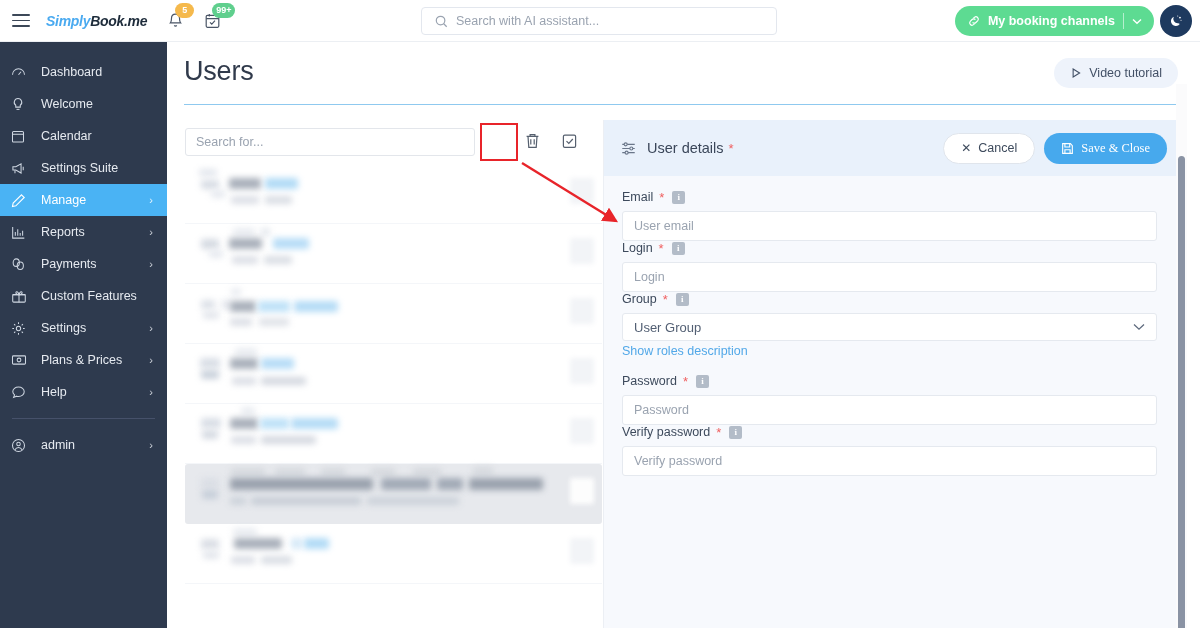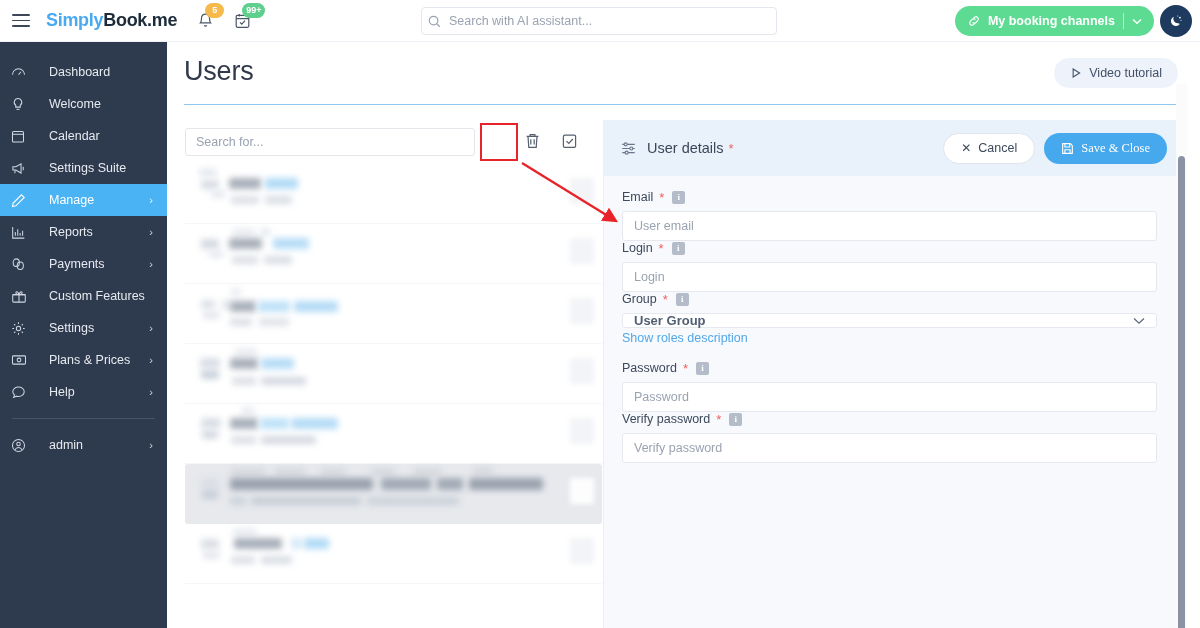--- a/index.html
+++ b/index.html
@@ -16,41 +16,41 @@
     position: absolute; top: 0; left: 0; width: 1200px; height: 42px;
     background: #ffffff; border-bottom: 1px solid #eceff3;
     display: flex; align-items: center; z-index: 30;
   }
   .hamburger { width: 18px; height: 13px; margin-left: 12px; position: relative; cursor: pointer; }
   .hamburger i { position: absolute; left: 0; width: 18px; height: 1.6px; background: #3c4858; border-radius: 1px; }
   .hamburger i:nth-child(1){ top: 0; }
   .hamburger i:nth-child(2){ top: 5.7px; }
   .hamburger i:nth-child(3){ top: 11.4px; }
 
-  .logo { margin-left: 16px; font-size: 18px; font-weight: 700; letter-spacing: -.3px; white-space: nowrap; }
+  .logo { margin-left: 16px; font-size: 14px; font-weight: 700; letter-spacing: -.3px; white-space: nowrap; font-style: italic; }
   .logo .s { color: #4aaaf0; }
   .logo .simply { color: #4aaaf0; font-weight: 600; }
   .logo .book { color: #1d2b3a; font-weight: 600; }
   .logo .me { color: #1d2b3a; font-weight: 700; }
 
   .badge-icon { position: relative; margin-left: 20px; cursor: pointer; }
   .badge-icon svg { display: block; }
   .badge {
     position: absolute; top: -9px; left: 8px;
     min-width: 19px; height: 15px; padding: 0 4px;
     border-radius: 8px; color: #fff; font-size: 9px; font-weight: 700;
     display: flex; align-items: center; justify-content: center; line-height: 1;
   }
   .badge.orange { background: #f5b94c; }
   .badge.green  { background: #5fcf8d; }
 
   .ai-search {
     position: absolute; left: 421px; top: 7px; width: 356px; height: 28px;
     border: 1px solid #e3e7ee; border-radius: 4px; background: #fff;
-    display: flex; align-items: center; padding: 0 6px; cursor: text;
+    display: flex; align-items: center; padding: 0 13px; cursor: text;
   }
   .ai-search .ph { font-size: 12.5px; color: #9aa3b0; margin-left: 8px; }
 
   .channels-btn {
     position: absolute; right: 46px; top: 6px; height: 30px;
     background: #5ddb92; border-radius: 15px; color: #fff;
     display: flex; align-items: center; padding: 0 12px; cursor: pointer;
     font-size: 12.5px; font-weight: 600; white-space: nowrap;
   }
   .channels-btn .sep { width: 1px; height: 16px; background: rgba(255,255,255,.55); margin: 0 8px; }
@@ -64,21 +64,21 @@
   .sidebar {
     position: absolute; left: 0; top: 42px; width: 167px; height: 586px;
     background: #2e3a4e; padding-top: 14px; z-index: 20;
   }
   .nav-item {
     height: 32px; display: flex; align-items: center; padding: 0 10px 0 11px;
     color: #e6eaf0; font-size: 12.5px; cursor: pointer; position: relative;
   }
   .nav-item.active { background: #4ab3f4; color: #fff; }
   .nav-item .ico { width: 22px; display: flex; align-items: center; flex: 0 0 22px; }
-  .nav-item .lbl { margin-left: 16px; white-space: nowrap; }
+  .nav-item .lbl { margin-left: 8px; white-space: nowrap; }
   .nav-item .chev { position: absolute; right: 14px; font-size: 11px; opacity: .85; }
   .nav-sep { height: 1px; background: #46516a; margin: 10px 12px 10px 12px; }
 
   
   .page { position: absolute; left: 167px; top: 42px; width: 1033px; height: 586px; background: #fff; }
   .page-title {
     position: absolute; left: 17px; top: 14px;
     font-size: 27px; color: #303a4b; font-weight: 400; letter-spacing: -.2px;
   }
   .video-btn {
@@ -152,21 +152,21 @@
     width: 13px; height: 13px; margin-left: 8px; border-radius: 2px;
     background: #b3bcc8; color: #fff; font-size: 9px; font-weight: 700;
     display: flex; align-items: center; justify-content: center;
     font-family: "Liberation Serif", serif; cursor: pointer;
   }
   .inp {
     width: 100%; height: 30px; border: 1px solid #e5e9ef; border-radius: 3px;
     background: #fff; padding: 0 11px; display: flex; align-items: center;
     font-size: 12.5px; color: #9aa3b0; cursor: text;
   }
-  .inp.select { height: 15px; color: #525f73; font-size: 13px; justify-content: space-between; cursor: pointer; font-weight: bold; }
+  .inp.select { height: 28px; color: #525f73; font-size: 13px; justify-content: space-between; cursor: pointer; }
   .roles-link {
     font-size: 12.5px; color: #52a8e8; cursor: pointer; display: inline-block;
     margin: -3px 0 16px 0;
   }
 
   
   .hl-box {
     position: absolute; left: 480px; top: 123px; width: 38px; height: 38px;
     border: 2.5px solid #e8242a; z-index: 40; pointer-events: none;
   }

